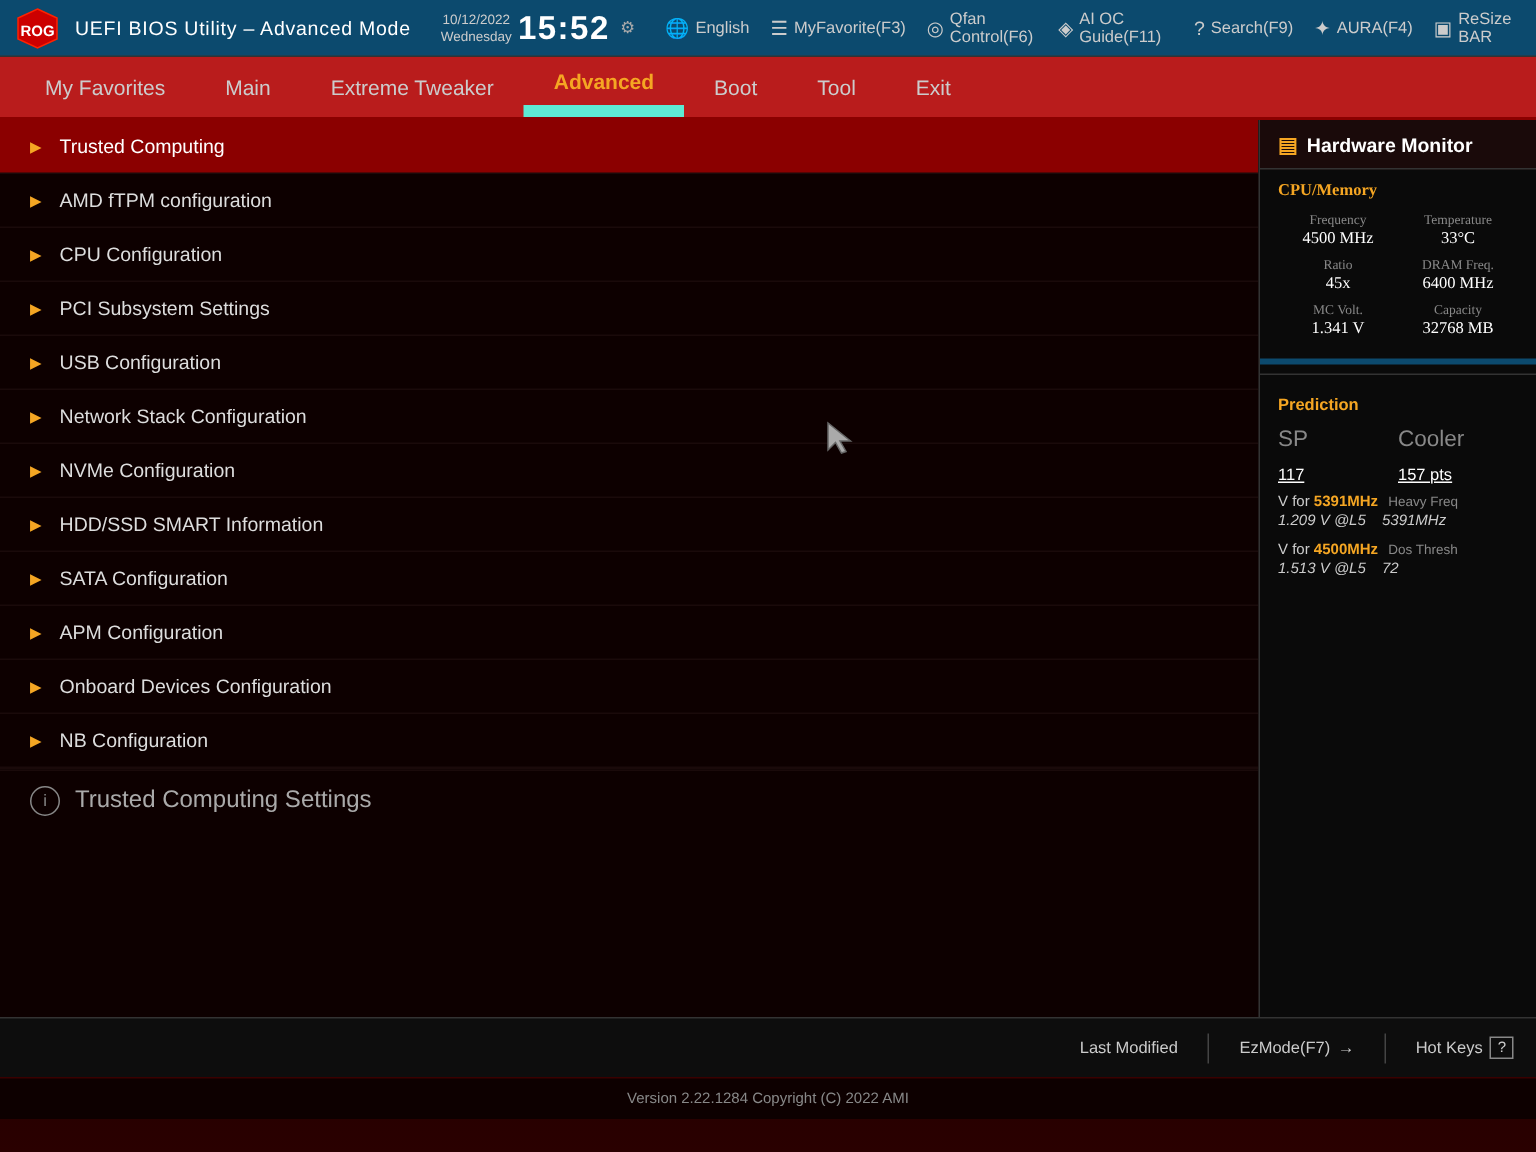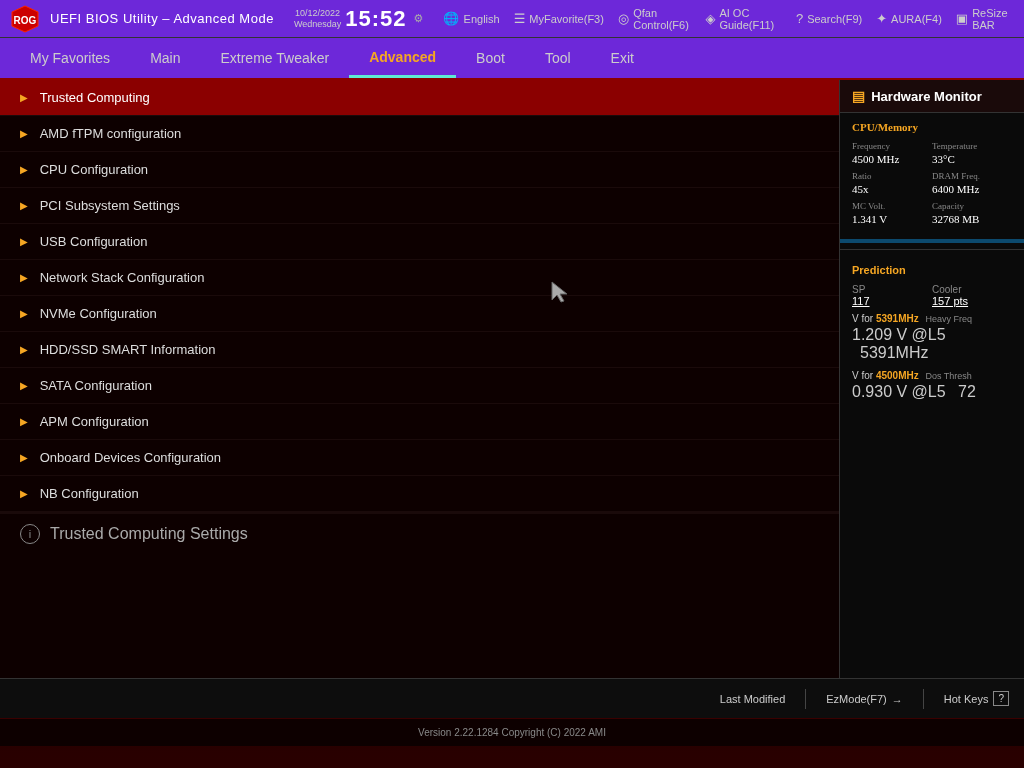--- a/index.html
+++ b/index.html
@@ -22,21 +22,21 @@
       height: 200px;
       background: linear-gradient(to top, #2a0000 0%, transparent 100%);
       pointer-events: none;
       z-index: 0;
     }
 
     
     .top-bar {
       position: relative;
       z-index: 10;
-      background: #6d28d9;
+      background: #0c4a6e;
       height: 38px;
       display: flex;
       align-items: center;
       padding: 0 10px;
       border-bottom: 1px solid #333;
     }
     .top-bar-logo {
       display: flex;
       align-items: center;
       gap: 8px;
@@ -91,40 +91,40 @@
       cursor: pointer;
     }
     .top-action-icon {
       font-size: 13px;
     }
 
     
     .main-nav {
       position: relative;
       z-index: 10;
-      background: #6d28d9;
+      background: #b91c1c;
       height: 42px;
       display: flex;
       align-items: flex-start;
       padding: 0 10px;
       border-bottom: 2px solid #8b0000;
     }
     .nav-item {
       padding: 8px 20px;
       font-size: 14px;
       font-weight: 500;
       color: #ccc;
       cursor: pointer;
       height: 100%;
       display: flex;
       align-items: center;
     }
     .nav-item.active {
       color: #f5a623;
-      border-bottom: 3px solid #5eead4;
+      border-bottom: 8px solid #5eead4;
       font-weight: 600;
     }
 
     
     .content-area {
       position: relative;
       z-index: 10;
       display: flex;
       height: calc(768px - 38px - 42px - 50px - 40px);
     }
@@ -186,20 +186,21 @@
     .hw-section-title {
       font-size: 11px;
       color: #f5a623;
       font-weight: 600;
       margin-bottom: 8px;
     }
     .hw-row {
       display: flex;
       justify-content: space-between;
       margin-bottom: 6px;
+      text-align: center;
     }
     .hw-col {
       flex: 1;
     }
     .hw-label {
       font-size: 9px;
       color: #888;
       margin-bottom: 2px;
     }
     .hw-value {
@@ -220,38 +221,39 @@
       color: #f5a623;
       font-weight: 600;
       margin-bottom: 8px;
     }
     .prediction-row {
       display: flex;
       justify-content: space-between;
       margin-bottom: 6px;
     }
     .prediction-col { flex: 1; }
-    .prediction-label { font-size: 10px; color: #888; margin-bottom: 0; }
+    .prediction-label { font-size: 15px; color: #888; margin-bottom: 10px; }
     .prediction-value { font-size: 11px; color: #fff; font-weight: 500; text-decoration: underline; }
 
     .voltage-block {
       margin-bottom: 8px;
     }
     .voltage-line {
       font-size: 10px;
       color: #ccc;
       margin-bottom: 2px;
     }
     .voltage-highlight-yellow {
       color: #f5a623;
       font-weight: 600;
     }
     .voltage-sub {
-      font-size: 16px;
+      font-size: 10px;
       color: #ccc;
+      font-style: italic;
     }
 
     
     .status-bar {
       position: relative;
       z-index: 10;
       background: #0d0d0d;
       height: 40px;
       display: flex;
       align-items: center;
@@ -521,21 +523,21 @@
           <span style="margin-left: 8px;">5391MHz</span>
         </div>
       </div>
 
       <div class="voltage-block">
         <div class="voltage-line">
           V for <span class="voltage-highlight-yellow">4500MHz</span>
           <span style="margin-left: 4px; font-size:9px; color:#888;">Dos Thresh</span>
         </div>
         <div class="voltage-sub">
-          <span>0.930 V @L5</span>
+          <span>1.513 V @L5</span>
           <span style="margin-left: 8px;">72</span>
         </div>
       </div>
     </div>
   </div>
 </div>
 
 <div class="status-bar">
   <div class="status-item">
     <span>Last Modified</span>

